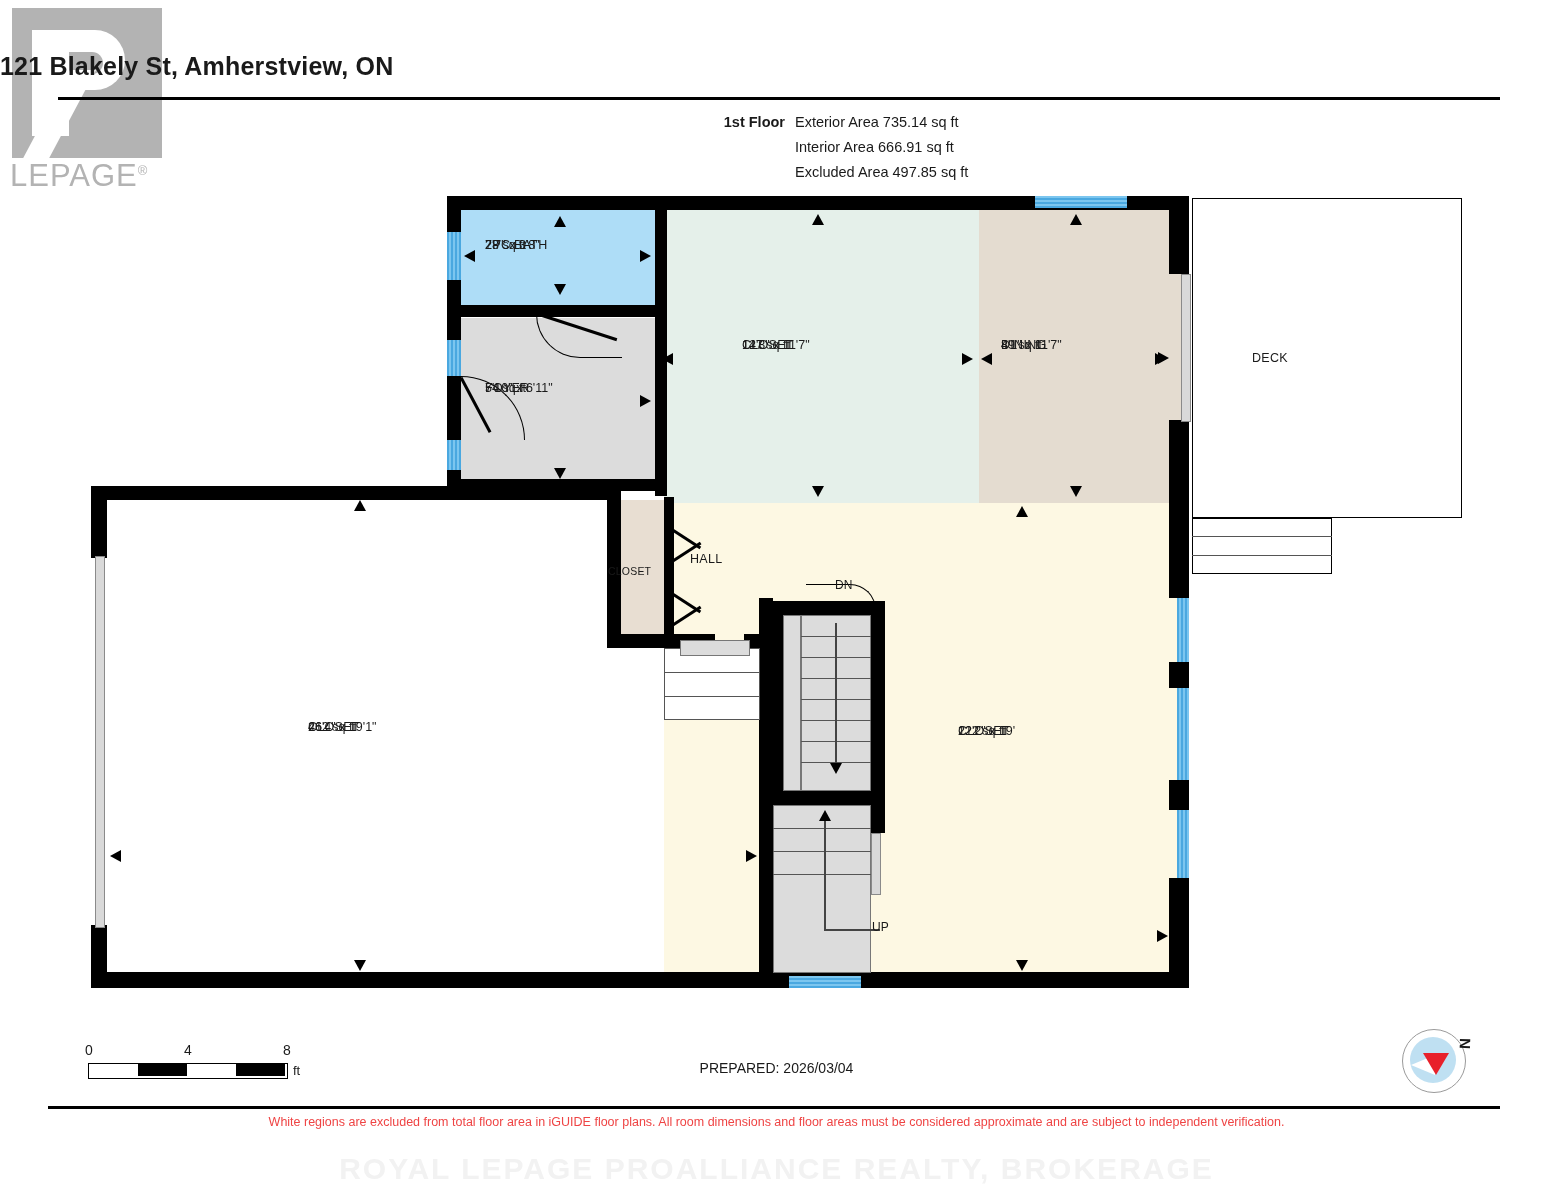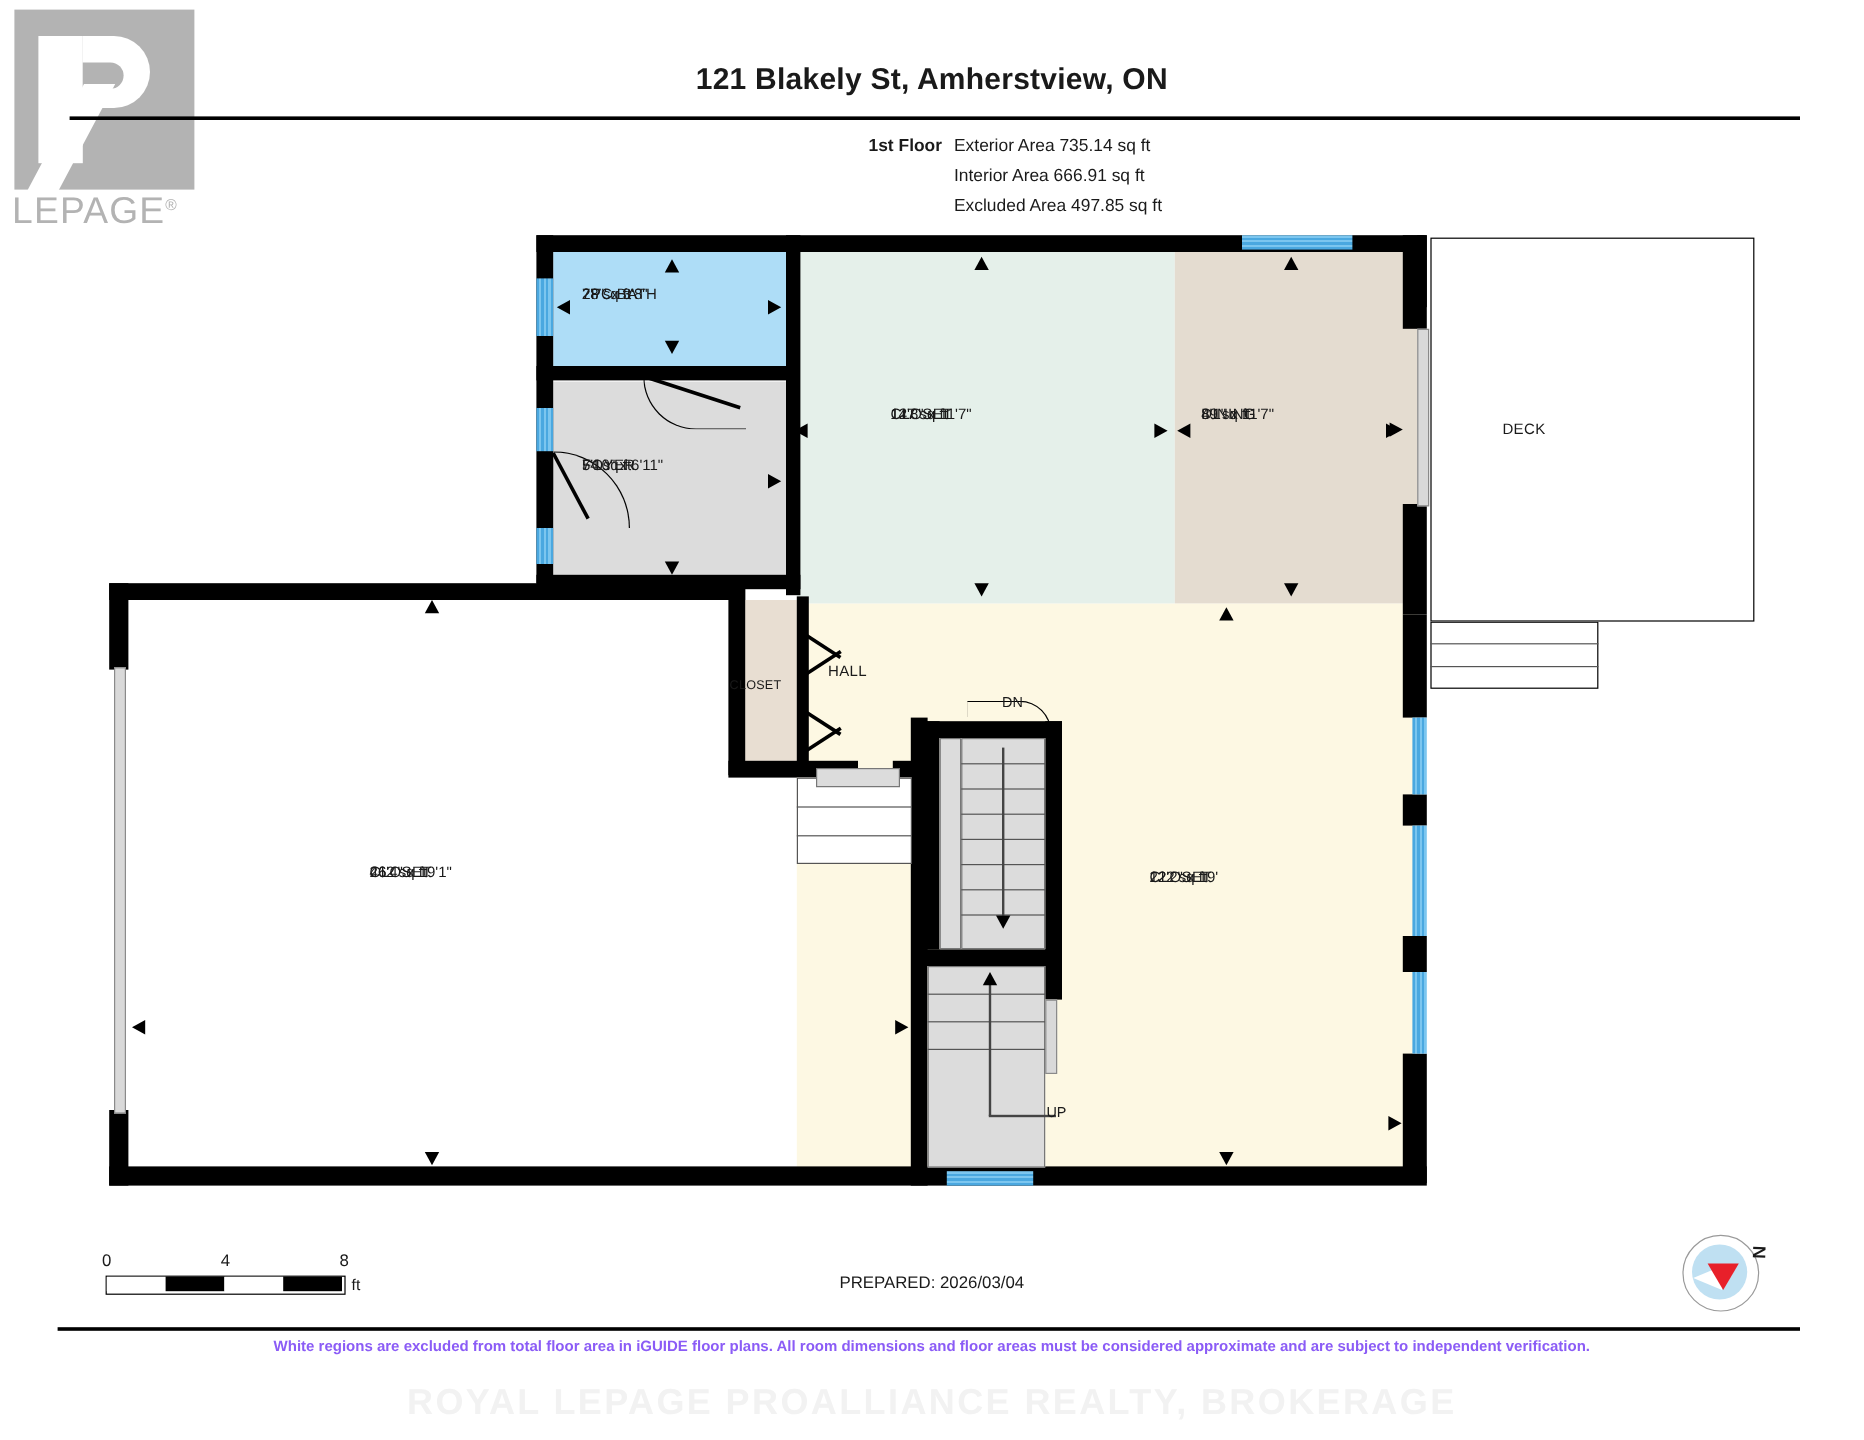--- a/index.html
+++ b/index.html
@@ -12,21 +12,21 @@
   #realtor-logo .rstem{position:absolute;left:22px;top:22px;width:37px;height:106px;background:#fff;}
   #realtor-logo .rbowl{position:absolute;left:59px;top:22px;width:56px;height:60px;
         background:#fff;border-radius:0 30px 30px 0;}
   #realtor-logo .rbowl-in{position:absolute;left:59px;top:44px;width:34px;height:22px;background:#b3b3b3;border-radius:0 14px 14px 0;}
   #realtor-logo .rleg{position:absolute;left:60px;top:62px;width:26px;height:90px;background:#fff;
         transform:skewX(-28deg);transform-origin:top left;}
   #realtor-logo .rword{position:absolute;left:0;top:150px;font-size:31px;letter-spacing:1px;color:#b3b3b3;
         font-family:"Liberation Sans",sans-serif;}
   #realtor-logo .rsup{font-size:13px;vertical-align:super;}
 
-  #page-title{position:absolute;left:0;top:52px;width:1553px;text-align:center;
+  #page-title{position:absolute;left:0;top:52px;width:1553px;text-align:left;
         font-size:25px;font-weight:bold;letter-spacing:.2px;}
   #title-rule{position:absolute;left:58px;top:97px;width:1442px;height:3px;background:#000;}
 
   #area-block{position:absolute;left:710px;top:110px;font-size:14.5px;line-height:25px;}
   #area-block .afloor{position:absolute;left:0;top:0;font-weight:bold;width:75px;text-align:right;}
   #area-block .alines{position:absolute;left:85px;top:0;white-space:nowrap;}
 
   
   #plan{position:absolute;left:0;top:0;width:1553px;height:1030px;}
   #plan div{position:absolute;box-sizing:border-box;}
@@ -77,21 +77,21 @@
         border:1.5px solid #9a9a9a;background:#fff;}
   #compass .disc{position:absolute;left:8px;top:8px;width:46px;height:46px;border-radius:50%;background:#bfe0f2;}
   #compass .wedge{position:absolute;left:9px;top:26px;width:0;height:0;
         border-top:10px solid transparent;border-bottom:10px solid transparent;border-right:24px solid #ffffff;}
   #compass .needle{position:absolute;left:21px;top:24px;width:0;height:0;
         border-left:13px solid transparent;border-right:13px solid transparent;border-top:22px solid #e8202a;}
   #compass .nlet{position:absolute;left:58px;top:6px;font-size:15px;font-weight:bold;
         transform:rotate(92deg);}
 
   #foot-rule{position:absolute;left:48px;top:1106px;width:1452px;height:3px;background:#000;}
-  #disclaimer{position:absolute;left:0;top:1115px;width:1553px;text-align:center;font-size:12.5px;color:#8b5cf6;font-weight:bold;}
+  #disclaimer{position:absolute;left:0;top:1115px;width:1553px;text-align:center;font-size:12.5px;color:#ef4444;}
 
   #watermark{position:absolute;left:0;top:1152px;width:1553px;text-align:center;
         font-size:30px;font-weight:bold;letter-spacing:2px;color:#f2f2f2;}
 </style>
 </head>
 <body>
 
 <div id="realtor-logo">
   <div class="rbox"></div>
   <div class="rstem"></div>

